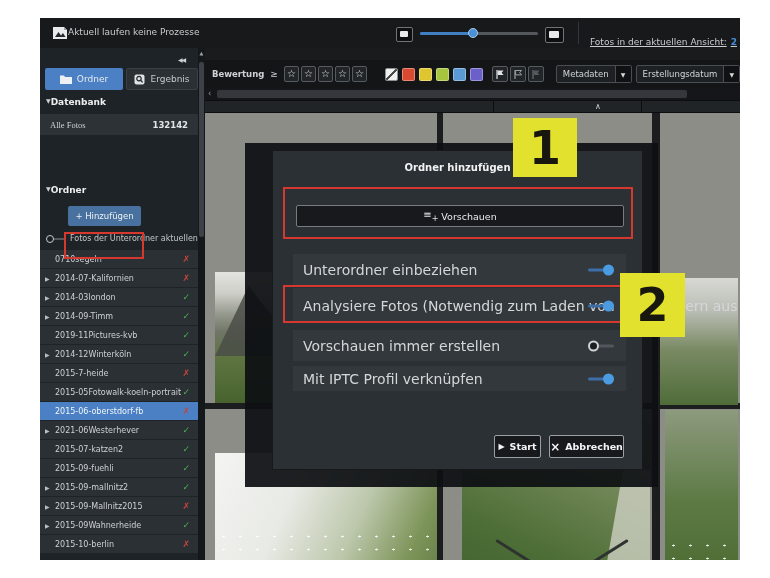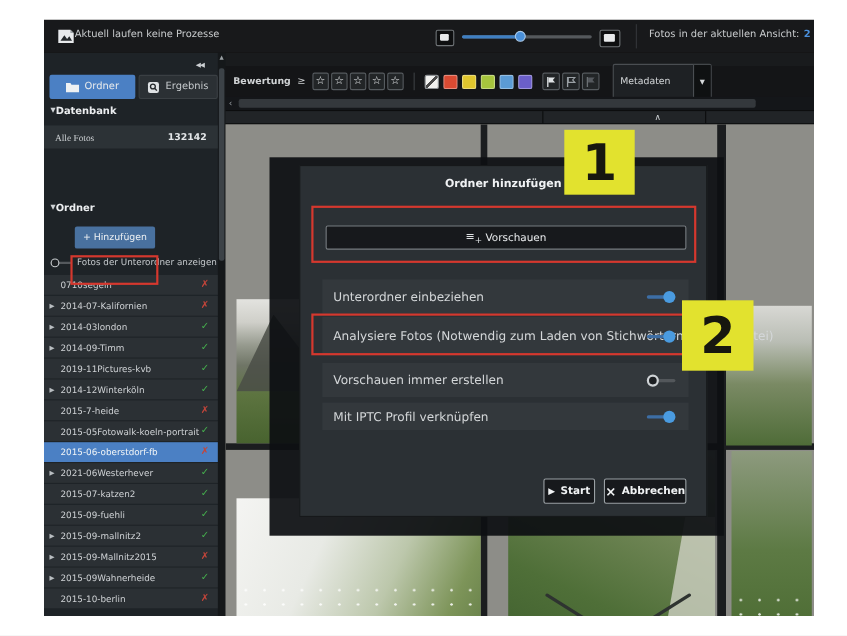--- a/index.html
+++ b/index.html
@@ -13,21 +13,21 @@
   .status-text{position:absolute;left:28px;top:9px;font-size:9px;color:#c9ccce;white-space:nowrap;}
   .szbtn{position:absolute;top:9px;width:15px;height:13px;background:#0e0f10;border:1px solid #6f7477;border-radius:2px;}
   .szbtn .pic{position:absolute;left:3px;top:3px;width:8px;height:6px;background:#e8eaeb;border-radius:1px;}
   .szbtn.small{left:356px;}
   .szbtn.large{left:505px;width:17px;height:14px;}
   .szbtn.large .pic{width:10px;height:7px;}
   .track{position:absolute;left:380px;top:14px;width:118px;height:3px;background:#54585c;border-radius:2px;}
   .track .fill{position:absolute;left:0;top:0;height:3px;width:53px;background:#3f7fc2;border-radius:2px;}
   .knob{position:absolute;left:428px;top:10px;width:10px;height:10px;border-radius:50%;background:#4a90d9;border:1px solid #a9c9e8;box-sizing:border-box;}
   .tb-sep{position:absolute;left:538px;top:4px;width:1px;height:22px;background:#33363a;}
-  .inview{position:absolute;left:550px;top:9px;font-size:9px;color:#c9ccce;white-space:nowrap;}
+  .inview{position:absolute;left:550px;top:19px;font-size:9px;color:#c9ccce;white-space:nowrap;text-decoration:underline;}
   .inview b{color:#4a8fdb;font-weight:bold;margin-left:4px;}
 
   
   .sidebar{position:absolute;left:0;top:30px;width:165px;height:512px;background:#1e2327;}
   .collapse{position:absolute;left:138px;top:8px;font-size:6px;color:#cdd1d4;letter-spacing:-1px;}
   .sscroll{position:absolute;right:0;top:0;width:7px;height:512px;background:#15181a;}
   .sscroll .arr{position:absolute;left:0;top:2px;width:7px;text-align:center;font-size:5px;color:#9aa0a4;}
   .sscroll .sthumb{position:absolute;left:1px;top:14px;width:5px;height:175px;background:#3c4247;border-radius:2px;}
   .tab{position:absolute;top:20px;height:22px;box-sizing:border-box;font-size:9px;color:#e8eaec;display:flex;align-items:center;justify-content:center;gap:5px;}
   .tab.active{left:5px;width:78px;background:#4b80c4;border-radius:2px;}
@@ -59,21 +59,21 @@
   .t-label{font-size:8.5px;color:#cfd2d4;font-weight:bold;white-space:nowrap;}
   .t-op{font-size:9px;color:#cfd2d4;margin:0 2px;}
   #stars{display:flex;gap:2px;}
   .starbox{width:13px;height:14px;background:#222527;border:1px solid #565b5f;border-radius:2px;color:#e2e5e7;font-size:10px;line-height:13px;text-align:center;}
   .vsep{width:1px;height:16px;background:#3b3f43;margin:0 5px;}
   #chips{display:flex;gap:4px;}
   .chip{width:13px;height:13px;border-radius:2px;border:1px solid rgba(255,255,255,0.35);box-sizing:border-box;}
   .chip.none{background:linear-gradient(135deg,transparent 42%,#4a4a4a 42%,#4a4a4a 58%,transparent 58%),#f0f0ee;border:1px solid #8d9194;}
   #flags{display:flex;gap:2px;margin-left:5px;}
   .flagbox{width:14px;height:14px;background:#222527;border:1px solid #565b5f;border-radius:2px;display:flex;align-items:center;justify-content:center;}
-  .dd{height:32px;background:#1e2124;border:1px solid #4a4e52;border-radius:2px;display:flex;align-items:center;box-sizing:border-box;}
+  .dd{height:18px;background:#1e2124;border:1px solid #4a4e52;border-radius:2px;display:flex;align-items:center;box-sizing:border-box;}
   .dd .ddlab{font-size:8.5px;color:#d3d6d8;padding:0 6px;flex:1;white-space:nowrap;}
   .ddbtn{width:15px;height:100%;background:#0f1112;border-left:1px solid #4a4e52;color:#d6d9db;font-size:6px;display:flex;align-items:center;justify-content:center;}
   .dd.meta{width:90px;margin-left:8px;}
   .dd.date{width:118px;margin-left:auto;margin-right:6px;}
   .hscroll{position:absolute;left:0;top:40px;width:535px;height:12px;background:#141619;}
   .hscroll .larr{position:absolute;left:3px;top:1px;font-size:8px;color:#9aa0a4;}
   .hthumb{position:absolute;left:12px;top:2px;width:470px;height:8px;background:#34383c;border-radius:2px;}
   .groupbar{position:absolute;left:0;top:52px;width:535px;height:13px;background:#212427;border-top:1px solid #0c0d0e;border-bottom:1px solid #0c0d0e;box-sizing:border-box;}
   .groupbar .chev{position:absolute;left:390px;top:1px;font-size:8px;color:#cdd1d4;}
   .gsep{position:absolute;top:0;width:1px;height:100%;background:#0c0d0e;}
@@ -97,21 +97,21 @@
 
   
   .shade{position:absolute;left:205px;top:125px;width:413px;height:344px;background:rgba(13,15,18,0.93);z-index:20;}
   .dialog{position:absolute;left:232px;top:132px;width:371px;height:320px;background:#2b3034;border:1px solid #16181a;box-sizing:border-box;z-index:21;}
   .dtitle{position:absolute;left:0;top:11px;width:100%;text-align:center;font-size:10px;font-weight:bold;color:#f0f2f4;}
   .browse{position:absolute;left:23px;top:54px;width:328px;height:22px;background:#17191c;border:1px solid #777c80;border-radius:2px;color:#e9ebed;font-size:9.5px;display:flex;align-items:center;justify-content:center;gap:3px;box-sizing:border-box;}
   .bicon{font-size:10px;color:#dfe2e4;}
   .bplus{font-size:8px;vertical-align:sub;color:#dfe2e4;}
   .drow{position:absolute;left:20px;width:333px;background:#33383c;}
   .drow0{top:103px;height:31px}.drow1{top:137px;height:35px}.drow2{top:179px;height:31px}.drow3{top:215px;height:25px}
-  .dlabel{position:absolute;left:10px;top:50%;transform:translateY(-50%);font-size:11px;color:#d4d7d9;white-space:nowrap;}
+  .dlabel{position:absolute;left:10px;top:50%;transform:translateY(-50%);font-size:14px;color:#d4d7d9;white-space:nowrap;}
   .toggle{position:absolute;right:12px;top:50%;transform:translateY(-50%);width:26px;height:11px;}
   .toggle .tline{position:absolute;left:0;top:4px;width:26px;height:3px;border-radius:2px;}
   .toggle.on .tline{background:#3d6ea5;}
   .toggle.off .tline{background:#53575b;}
   .toggle .tknob{position:absolute;top:0;width:11px;height:11px;border-radius:50%;box-sizing:border-box;}
   .toggle.on .tknob{right:0;background:#4a9be0;}
   .toggle.off .tknob{left:0;background:#1c1f22;border:2px solid #cfd3d6;}
   .drow-copy{position:absolute;left:20px;top:243px;width:333px;height:26px;background:#33383c;}
   .copy-dd{position:absolute;right:4px;top:4px;width:17px;height:18px;background:#0f1112;border:1px solid #8f9498;color:#eceef0;font-size:7px;display:flex;align-items:center;justify-content:center;box-sizing:border-box;}
   .dbtn{position:absolute;top:284px;height:23px;background:#17191c;border:1px solid #9aa0a4;border-radius:2px;color:#f2f4f5;font-size:9.5px;font-weight:bold;display:flex;align-items:center;justify-content:center;gap:5px;box-sizing:border-box;}
@@ -189,21 +189,21 @@
       <div class="shead" style="top:137px;">
         <span class="tri">▼</span>
         <span>Ordner</span>
       </div>
       <div class="addbtn">+ Hinzufügen</div>
       <div class="subtoggle-row">
         <div class="mini-toggle">
             <div class="line"></div>
             <div class="mknob"></div>
           </div>
-        <span class="lab">Fotos der Unterordner anzeigen</span>
+        <span class="lab">Fotos der Unterordner aktuellen</span>
       </div>
       <div id="folder-list">
           <div class="frow">
             <div class="farrow"></div>
             <span class="flabel">0710segeln</span>
             <span class="fstatus no">✗</span>
           </div>
           <div class="frow">
             <div class="farrow">▶</div>
             <span class="flabel">2014-07-Kalifornien</span>
@@ -320,20 +320,24 @@
               <svg width="10" height="11" viewBox="0 0 10 11">
                 <line x1="2" y1="1" x2="2" y2="10" stroke="#6a6f73" stroke-width="1.2"></line>
                 <path d="M2.6 1.5 h6 l-2 2.2 2 2.2 h-6 z" fill="#55595e"></path>
               </svg>
             </div>
         </div>
         <div class="dd meta">
           <span class="ddlab">Metadaten</span>
           <span class="ddbtn">▼</span>
         </div>
+        <div class="dd date">
+          <span class="ddlab">Erstellungsdatum</span>
+          <span class="ddbtn">▼</span>
+        </div>
       </div>
 
       <div class="hscroll">
         <span class="larr">‹</span>
         <div class="hthumb"></div>
       </div>
 
       <div class="groupbar">
         <div class="gsep" style="left:288px;"></div>
         <div class="gsep" style="left:436px;"></div>

